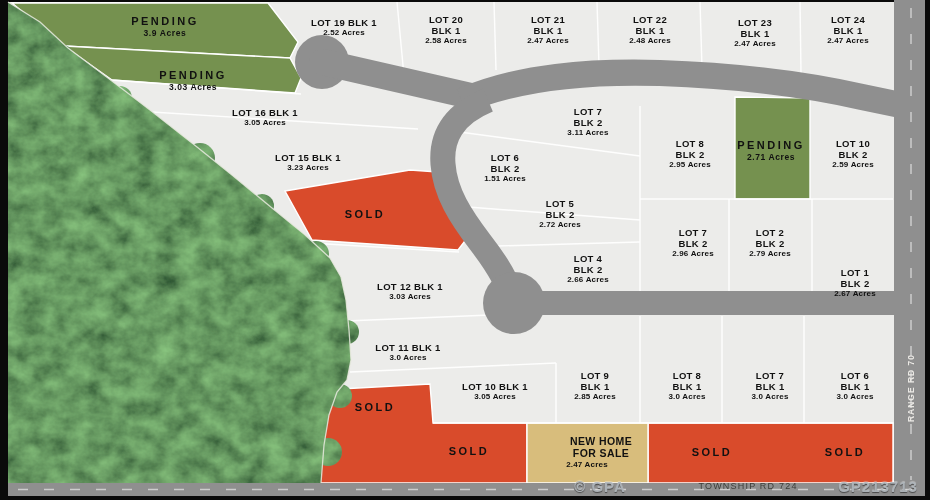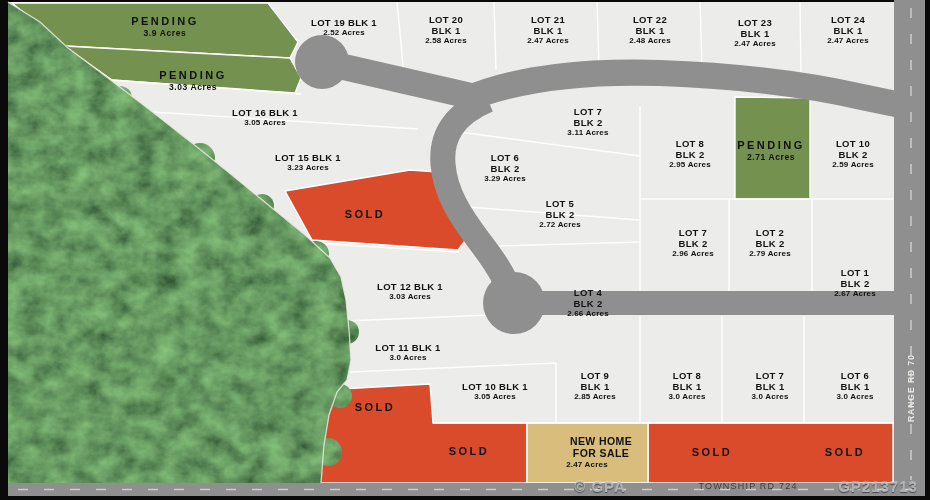--- a/index.html
+++ b/index.html
@@ -174,21 +174,21 @@
         <div class="name">SOLD</div>
       </div>
       <div class="lbl lot" style="left: 588px; top: 122px;">
         <div class="name">LOT 7</div>
         <div class="name">BLK 2</div>
         <div class="acres">3.11 Acres</div>
       </div>
       <div class="lbl lot" style="left: 505px; top: 168px;">
         <div class="name">LOT 6</div>
         <div class="name">BLK 2</div>
-        <div class="acres">3.29 Acres</div>
+        <div class="acres">1.51 Acres</div>
       </div>
       <div class="lbl lot" style="left: 690px; top: 154px;">
         <div class="name">LOT 8</div>
         <div class="name">BLK 2</div>
         <div class="acres">2.95 Acres</div>
       </div>
       <div class="lbl status" style="left: 771px; top: 150px;">
         <div class="name">PENDING</div>
         <div class="acres">2.71 Acres</div>
       </div>
@@ -210,21 +210,21 @@
       <div class="lbl lot" style="left: 770px; top: 243px;">
         <div class="name">LOT 2</div>
         <div class="name">BLK 2</div>
         <div class="acres">2.79 Acres</div>
       </div>
       <div class="lbl lot" style="left: 855px; top: 255px; margin-top: 28px;">
         <div class="name">LOT 1</div>
         <div class="name">BLK 2</div>
         <div class="acres">2.67 Acres</div>
       </div>
-      <div class="lbl lot" style="left: 588px; top: 269px; margin-top: 34px;">
+      <div class="lbl lot" style="left: 588px; top: 269px;">
         <div class="name">LOT 4</div>
         <div class="name">BLK 2</div>
         <div class="acres">2.66 Acres</div>
       </div>
       <div class="lbl lot" style="left: 410px; top: 291px;">
         <div class="name">LOT 12 BLK 1</div>
         <div class="acres">3.03 Acres</div>
       </div>
       <div class="lbl lot" style="left: 408px; top: 352px; text-align: center;">
         <div class="name">LOT 11 BLK 1</div>

